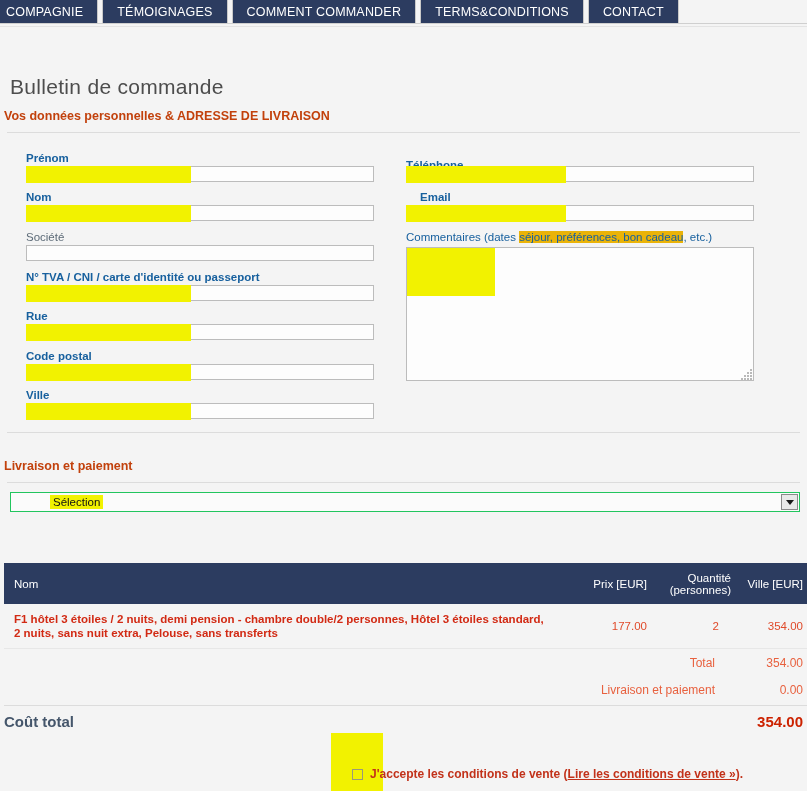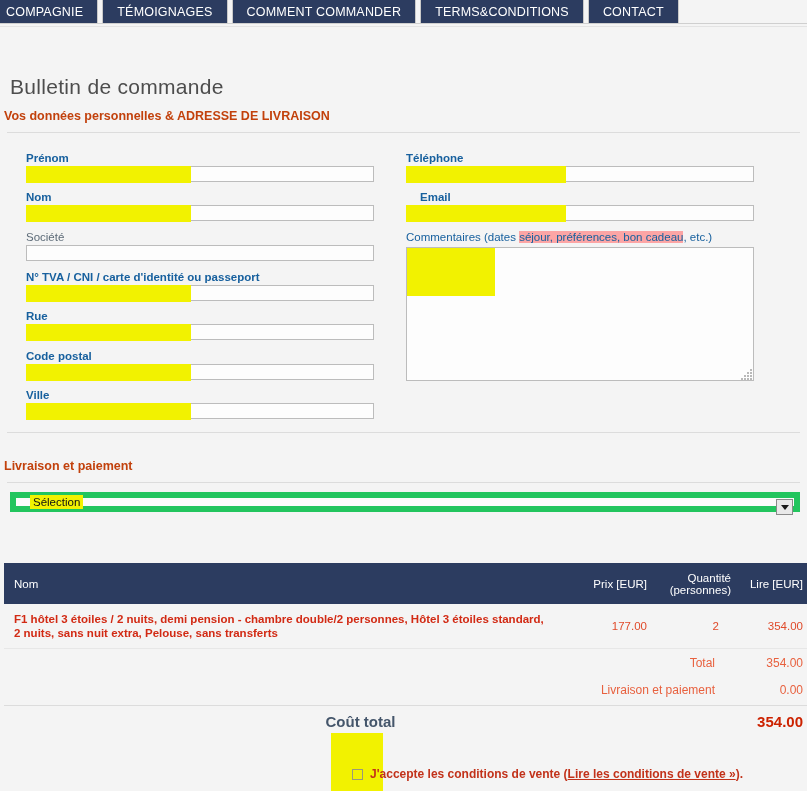--- a/index.html
+++ b/index.html
@@ -97,30 +97,31 @@
   #comments-grip {
     position: absolute;
     width: 12px; height: 12px;
     pointer-events: none;
   }
   #comments-grip i {
     position: absolute; width: 2px; height: 2px; background: #b9b9b9; display: block;
   }
   .cmt-label { position: absolute; font-size: 11.5px; white-space: nowrap; }
   .cmt-label .blue { color: #17609e; }
-  .cmt-label .hl { background: #fca5a5; }
+  .cmt-label .hl { background: #eab308; }
 
   
   #select-wrap {
     position: absolute; left: 10px; top: 465px;
     width: 790px; height: 20px;
-    border: 6px solid #22c55e;
+    border: 1px solid #22c55e;
     background: #fbfbfb;
     display: flex; align-items: center;
     cursor: pointer;
+    padding-left: 25px;
   }
   #select-value {
     font-size: 11.5px; color: #111;
     background: #f2f200;
     margin-left: 14px;
     padding: 1px 3px;
   }
   #select-arrow {
     position: absolute; right: 1px; top: 1px;
     width: 17px; height: 16px;
@@ -172,21 +173,21 @@
   .sum-row .lbl { flex: 1; text-align: right; padding-right: 18px; }
   .sum-row .val { width: 74px; text-align: right; padding-right: 4px; }
 
   #grand-sep { height: 1px; background: #dcdcdc; margin: 2px 0 0 0; }
 
   #grand-row {
     display: flex; align-items: center;
     height: 30px;
   }
   #grand-row .lbl {
-    flex: 1; text-align: center; padding-right: 16px;
+    flex: 1; text-align: left; padding-right: 16px;
     font-size: 15px; font-weight: bold; color: #45566b;
   }
   #grand-row .val {
     width: 74px; text-align: right; padding-right: 4px;
     font-size: 15px; font-weight: bold; color: #cc2200;
   }
 
   
   #consent-marker {
     position: absolute; left: 331px; top: 706px;
@@ -260,21 +261,21 @@
   <div class="marker" style="left:26px; top:297px; width:165px; height:17px;"></div>
 
   <div class="fld-label" style="left:26px; top:323px;">Code postal</div>
   <input class="txtfield" style="left: 26px; top: 337px; width: 348px;" value="">
   <div class="marker" style="left:26px; top:337px; width:165px; height:17px;"></div>
 
   <div class="fld-label" style="left:26px; top:362px;">Ville</div>
   <input class="txtfield" style="left: 26px; top: 376px; width: 348px;" value="">
   <div class="marker" style="left:26px; top:376px; width:165px; height:17px;"></div>
 
-  <div class="fld-label" style="left:406px; top:125px;">Téléphone</div>
+  <div class="fld-label" style="left:406px; top:132px;">Téléphone</div>
   <input class="txtfield" style="left: 406px; top: 139px; width: 348px;" value="">
   <div class="marker" style="left:406px; top:139px; width:160px; height:17px;"></div>
 
   <div class="fld-label" style="left:420px; top:164px;">Email</div>
   <input class="txtfield" style="left: 406px; top: 178px; width: 348px;" value="">
   <div class="marker" style="left:406px; top:178px; width:160px; height:17px;"></div>
 
   <div class="cmt-label" style="left:406px; top:204px;">
     <span class="blue">Commentaires (dates </span><span class="hl blue">séjour, préférences, bon cadeau</span><span class="blue">, etc.)</span>
   </div>
@@ -305,21 +306,21 @@
   <div class="section-head" style="top:541px;">Produits</div>
 
   <div id="prod-table">
     <div id="prod-header">
       <div class="c-name">Nom</div>
       <div class="c-price">Prix [EUR]</div>
       <div class="c-qty">
         <div>Quantité</div>
         <div>(personnes)</div>
       </div>
-      <div class="c-total">Lire [EUR]</div>
+      <div class="c-total">Ville [EUR]</div>
     </div>
 
     <div class="prod-row">
       <div class="c-name">F1 hôtel 3 étoiles / 2 nuits, demi pension - chambre double/2 personnes, Hôtel 3 étoiles standard, 2 nuits, sans nuit extra, Pelouse, sans transferts</div>
       <div class="c-price">177.00</div>
       <div class="c-qty">2</div>
       <div class="c-total">354.00</div>
     </div>
 
     <div class="sum-row">

